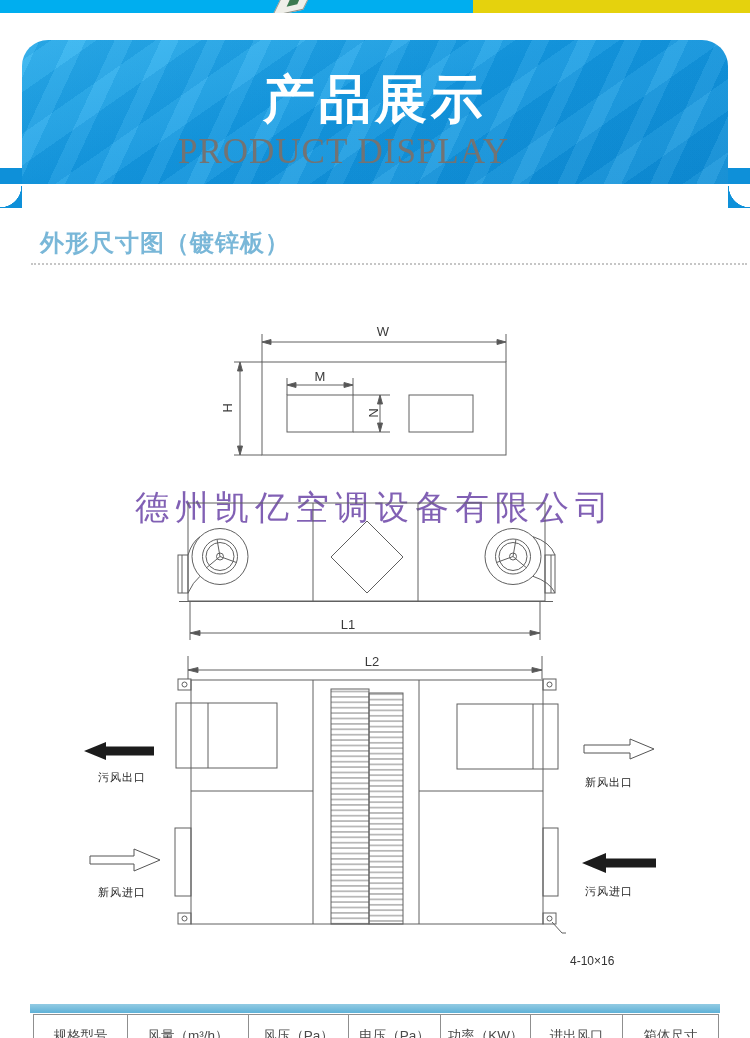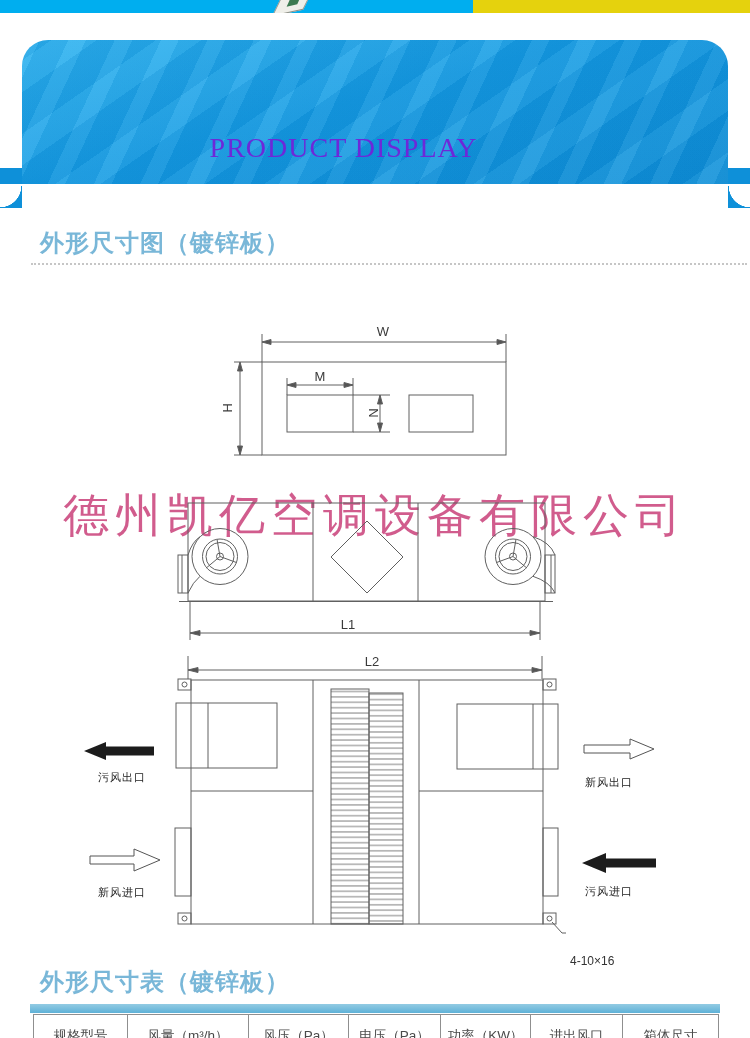--- a/index.html
+++ b/index.html
@@ -24,35 +24,35 @@
   .banner-card::before{content:"";position:absolute;inset:0;
        background:repeating-linear-gradient(115deg,rgba(255,255,255,.07) 0 16px,rgba(10,70,130,.06) 16px 42px);}
   .banner-card::after{content:"";position:absolute;inset:0;
        background:repeating-linear-gradient(-35deg,rgba(255,255,255,.05) 0 26px,rgba(8,80,150,.07) 26px 60px);}
   .banner-strip{position:absolute;left:0;top:128px;width:750px;height:16px;background:#0e90d9;}
   .corner{position:absolute;top:146px;width:22px;height:22px;}
   .corner-l{left:0;background:radial-gradient(circle 22px at 0 0,rgba(0,0,0,0) 0 21px,#0e90d9 21.5px);}
   .corner-r{left:728px;background:radial-gradient(circle 22px at 100% 0,rgba(0,0,0,0) 0 21px,#0e90d9 21.5px);}
   .banner-title{position:absolute;left:0;width:750px;top:30px;text-align:center;color:#ffffff;
                 font-size:52px;font-weight:bold;letter-spacing:4px;line-height:58px;z-index:3;}
-  .banner-subtitle{position:absolute;left:0;width:687px;top:92px;text-align:center;color:#6d28d9;
-                font-family:"Liberation Serif",serif;font-size:28px;letter-spacing:1px;z-index:3;}
+  .banner-subtitle{position:absolute;left:0;width:687px;top:92px;text-align:center;color:#737373;
+                font-family:"Liberation Serif",serif;font-size:35px;letter-spacing:1px;z-index:3;}
 
   
   .sec-title{position:absolute;left:40px;color:#79b7d8;font-size:24px;font-weight:bold;letter-spacing:1px;}
   .sec1{top:227px;}
   .dotted-rule{position:absolute;left:31px;top:263px;width:716px;height:0;border-bottom:2px dotted #c6c6c6;}
   .sec2{top:966px;}
   .blue-rule{position:absolute;left:30px;top:1004px;width:690px;height:9px;
              background:linear-gradient(to bottom,#93cbe3,#5eb1d7);}
 
   
   .diagram{position:absolute;left:0;top:300px;width:750px;height:660px;}
   .watermark{position:absolute;left:50%;top:185px;transform:translateX(-50%);white-space:nowrap;
-             font-size:46px;letter-spacing:6px;color:#be185d;opacity:.7;z-index:0;}
+             font-size:34px;letter-spacing:6px;color:#4c1d95;opacity:.7;z-index:0;}
   .diagram svg{position:absolute;left:0;top:0;z-index:1;}
   .dim{position:absolute;transform:translate(-50%,-50%);font-size:13px;color:#3a3a3a;z-index:2;white-space:nowrap;}
   .dim-rot{transform:translate(-50%,-50%) rotate(90deg);}
   .port-label{position:absolute;transform:translate(-50%,0);font-size:11px;color:#222;
               letter-spacing:1px;z-index:2;white-space:nowrap;}
   .note{position:absolute;font-size:12px;color:#333;z-index:2;white-space:nowrap;margin-top:29px;}
 
   
   .spec-table{position:absolute;left:33px;top:1014px;border-collapse:collapse;table-layout:fixed;}
   .spec-table th{border:1px solid #8f8f8f;font-weight:normal;font-size:13.5px;color:#4a4a4a;
@@ -71,20 +71,21 @@
       <div class="cube-top"></div>
       <div class="cube-mark"></div>
     </div>
   </div>
 
   <div class="banner">
     <div class="banner-strip"></div>
     <div class="corner corner-l"></div>
     <div class="corner corner-r"></div>
     <div class="banner-card"></div>
+    <div class="banner-title">产品展示</div>
     <div class="banner-subtitle">PRODUCT DISPLAY</div>
   </div>
 
   <div class="sec-title sec1">外形尺寸图（镀锌板）</div>
   <div class="dotted-rule"></div>
 
   <div class="diagram">
     <div class="watermark">德州凯亿空调设备有限公司</div>
 
     <svg width="750" height="660" viewBox="0 0 750 660">
@@ -228,21 +229,20 @@
     <span class="dim" style="left:372px;top:361px;">L2</span>
 
     <span class="port-label" style="left:122px;top:470px;">污风出口</span>
     <span class="port-label" style="left:609px;top:475px;">新风出口</span>
     <span class="port-label" style="left:122px;top:585px;">新风进口</span>
     <span class="port-label" style="left:609px;top:584px;">污风进口</span>
 
     <span class="note" style="left:570px;top:625px;">4-10×16</span>
   </div>
 
-  <div class="sec-title sec2">外形尺寸表（镀锌板）</div>
   <div class="blue-rule"></div>
 
   <table class="spec-table">
     <colgroup>
       <col style="width:94px">
         <col style="width:121px">
         <col style="width:100px">
       <col style="width:92px">
         <col style="width:90px">
         <col style="width:92px">

